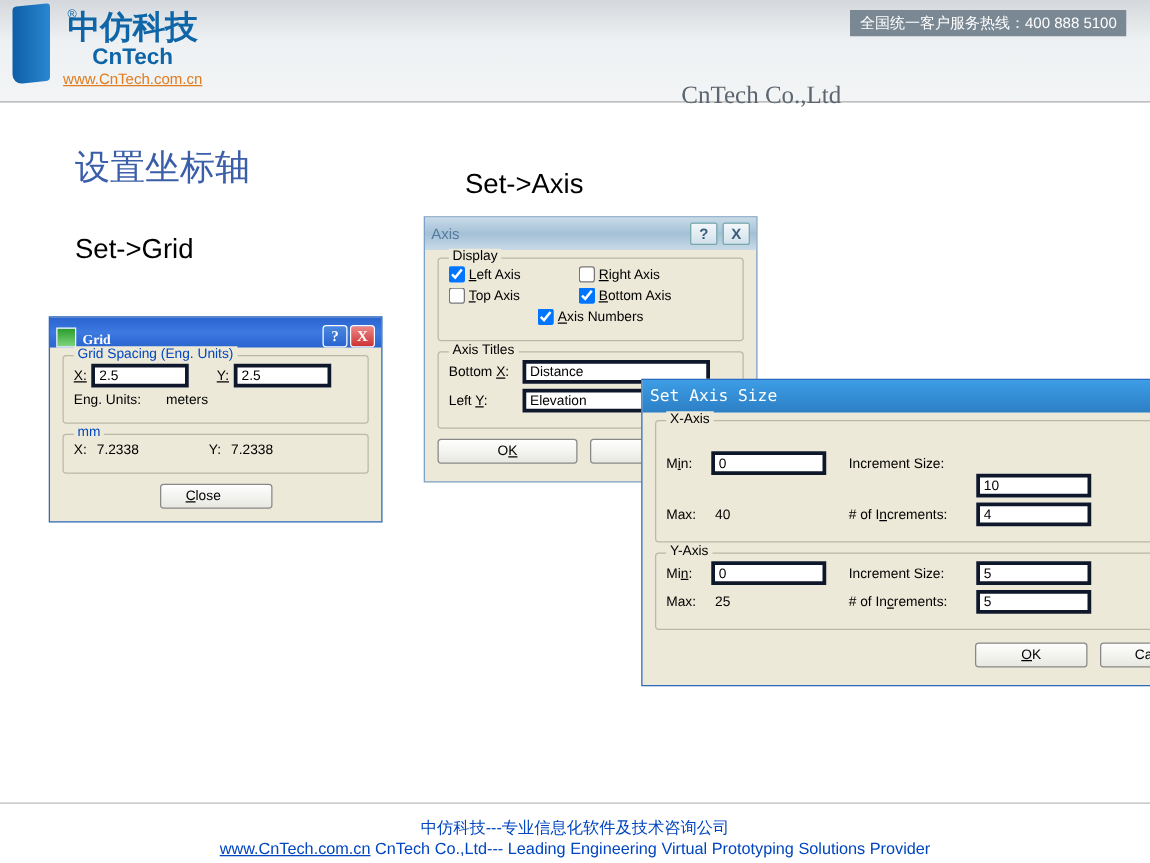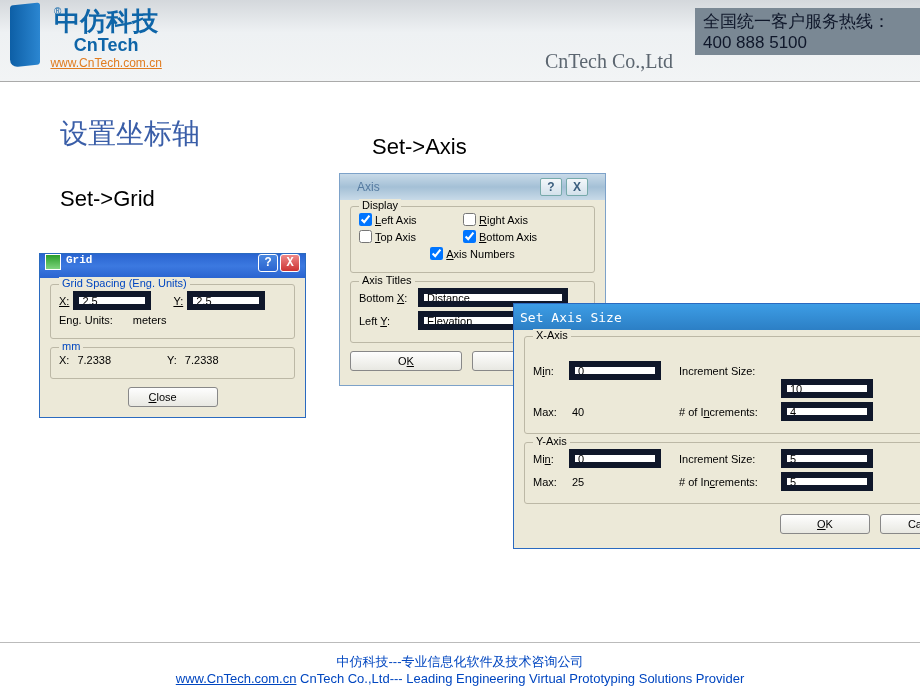--- a/index.html
+++ b/index.html
@@ -1,53 +1,53 @@
 <!DOCTYPE html>
 <html><head>
 <meta charset="utf-8">
 <style>
   * { box-sizing: border-box; margin: 0; padding: 0; }
   body { width: 920px; height: 690px; font-family: Tahoma, Arial, sans-serif; background: #fff; overflow: hidden; position: relative; }
   
   .header { height: 82px; background: linear-gradient(#d4d8dc, #eef1f3 40%, #f2f4f5); position: relative; border-bottom: 1px solid #aaa; }
-  .hotline { position: absolute; top: 8px; left: 695px; font-size: 17px; color: #0f172a; background: #7a8894; padding: 2px 8px; }
-  .cntech-co { position: absolute; top: 50px; left: 545px; font-size: 20px; color: #5c6670; font-family: Georgia, serif; }
+  .hotline { position: absolute; top: 8px; left: 680px; font-size: 12px; color: #ffffff; background: #7a8894; padding: 2px 8px; }
+  .cntech-co { position: absolute; top: 65px; left: 545px; font-size: 20px; color: #5c6670; font-family: Georgia, serif; }
   .logo { position: absolute; top: 4px; left: 10px; }
   .logo-icon { display: inline-block; width: 30px; height: 62px; background: linear-gradient(90deg,#0d5fa6,#2b86d1); border-radius: 3px 3px 3px 8px; transform: skewY(-6deg); vertical-align: top; }
   .logo-text { display: inline-block; margin-left: 6px; text-align: center; }
   .logo-cn { font-size: 26px; color: #0e65a8; font-weight: bold; }
   .logo-sub { font-size: 18px; color: #0e65a8; font-weight: bold; margin-top: -4px; }
   .logo-url { font-size: 12px; color: #e07c20; text-decoration: underline; }
   .logo-r { position: absolute; left: 44px; top: 2px; font-size: 10px; color: #0e65a8; }
 
   .title-cn { position: absolute; top: 115px; left: 60px; font-size: 28px; color: #3a5ea8; font-family: SimSun, serif; }
   .label-grid { position: absolute; top: 186px; left: 60px; font-size: 22px; color: #000; }
   .label-axis { position: absolute; top: 134px; left: 372px; font-size: 22px; color: #000; }
 
   
   .dlg-grid { position: absolute; top: 253px; left: 39px; width: 267px; border: 1px solid #2a6ac0; background: #ece9d8; font-size: 11px; }
-  .tb-blue { height: 24px; background: linear-gradient(#2a64d0, #3c79e0 50%, #2a64d0); display: flex; align-items: flex-start; padding: 0 5px; color: #fff; font-weight: bold; font-family: Liberation Mono, monospace; }
+  .tb-blue { height: 24px; background: linear-gradient(#2a64d0, #3c79e0 50%, #2a64d0); display: flex; align-items: flex-end; padding: 0 5px; color: #fff; font-weight: bold; font-family: Liberation Serif, serif; }
   .tb-blue .icon { width: 16px; height: 16px; background: linear-gradient(#2a9d2a,#7ed47e); border: 1px solid #fff; margin-right: 5px; }
   .tb-btns { margin-left: auto; display: flex; gap: 2px; }
   .tb-btn { width: 20px; height: 18px; border-radius: 3px; border: 1px solid #fff; display: flex; align-items: center; justify-content: center; font-weight: bold; font-size: 12px; cursor: pointer; }
   .tb-help { background: linear-gradient(#4a88e0,#2a64d0); color: #fff; }
   .tb-close { background: linear-gradient(#e88,#c33); color: #fff; }
   .dlg-body { padding: 6px 10px 10px; }
   .fieldset { border: 1px solid #bcb8a6; border-radius: 3px; padding: 6px 8px 8px; margin-bottom: 8px; position: relative; }
   .fieldset-label { position: absolute; top: -8px; left: 8px; background: #ece9d8; padding: 0 3px; color: #0046c0; }
   .row { display: flex; align-items: center; gap: 4px; margin-bottom: 4px; }
-  input[type=text] { border: 6px solid #0f172a; padding: 2px 3px; font-size: 11px; background: #fff; height: 19px; }
+  input[type=text] { border: 3px solid #0f172a; padding: 2px 3px; font-size: 11px; background: #fff; height: 19px; }
   .chk { display: flex; align-items: center; gap: 3px; }
   .chk input { width: 13px; height: 13px; }
   .btn { background: linear-gradient(#fefefe,#e8e8e2); border: 1px solid #888; border-radius: 3px; padding: 3px 20px; font-size: 11px; cursor: pointer; }
   .btn-wide { width: 90px; text-align: left; }
   
   
   .dlg-axis { position: absolute; top: 173px; left: 339px; width: 267px; border: 1px solid #7da2c9; background: #ece9d8; font-size: 11px; }
-  .tb-light { height: 26px; background: linear-gradient(#c8dae8,#a4c0d6 50%,#c8dae8); display: flex; align-items: center; padding: 0 17px; color: #547aa0; font-size: 12px; }
+  .tb-light { height: 26px; background: linear-gradient(#c8dae8,#a4c0d6 50%,#c8dae8); display: flex; align-items: center; padding: 0 5px; color: #547aa0; font-size: 12px; }
   .tb-light .tb-btns2 { margin-left: auto; display: flex; gap: 4px; }
   .sq { width: 22px; height: 18px; border: 1px solid #7aa; border-radius: 2px; background: linear-gradient(#f3f7fa,#d3e1eb); display: flex; align-items: center; justify-content: center; color: #3b5e7e; font-weight: bold; cursor: pointer; }
   
   
   .dlg-size { position: absolute; top: 303px; left: 513px; width: 468px; border: 1px solid #2a6ac0; background: #ece9d8; font-size: 11px; }
   .tb-med { height: 26px; background: linear-gradient(#3d9de5,#2c7fc5); display: flex; align-items: center; padding: 0 6px; color: #fff; font-family: "Lucida Console", monospace; font-size: 13px; }
   .tb-med .tb-btns { gap: 3px; }
   .sq-red { background: linear-gradient(#e88,#c33); color:#fff; }
   .sq-lt { background: linear-gradient(#b8daf2,#8cc0e4); color:#2a5c8a; }
   

